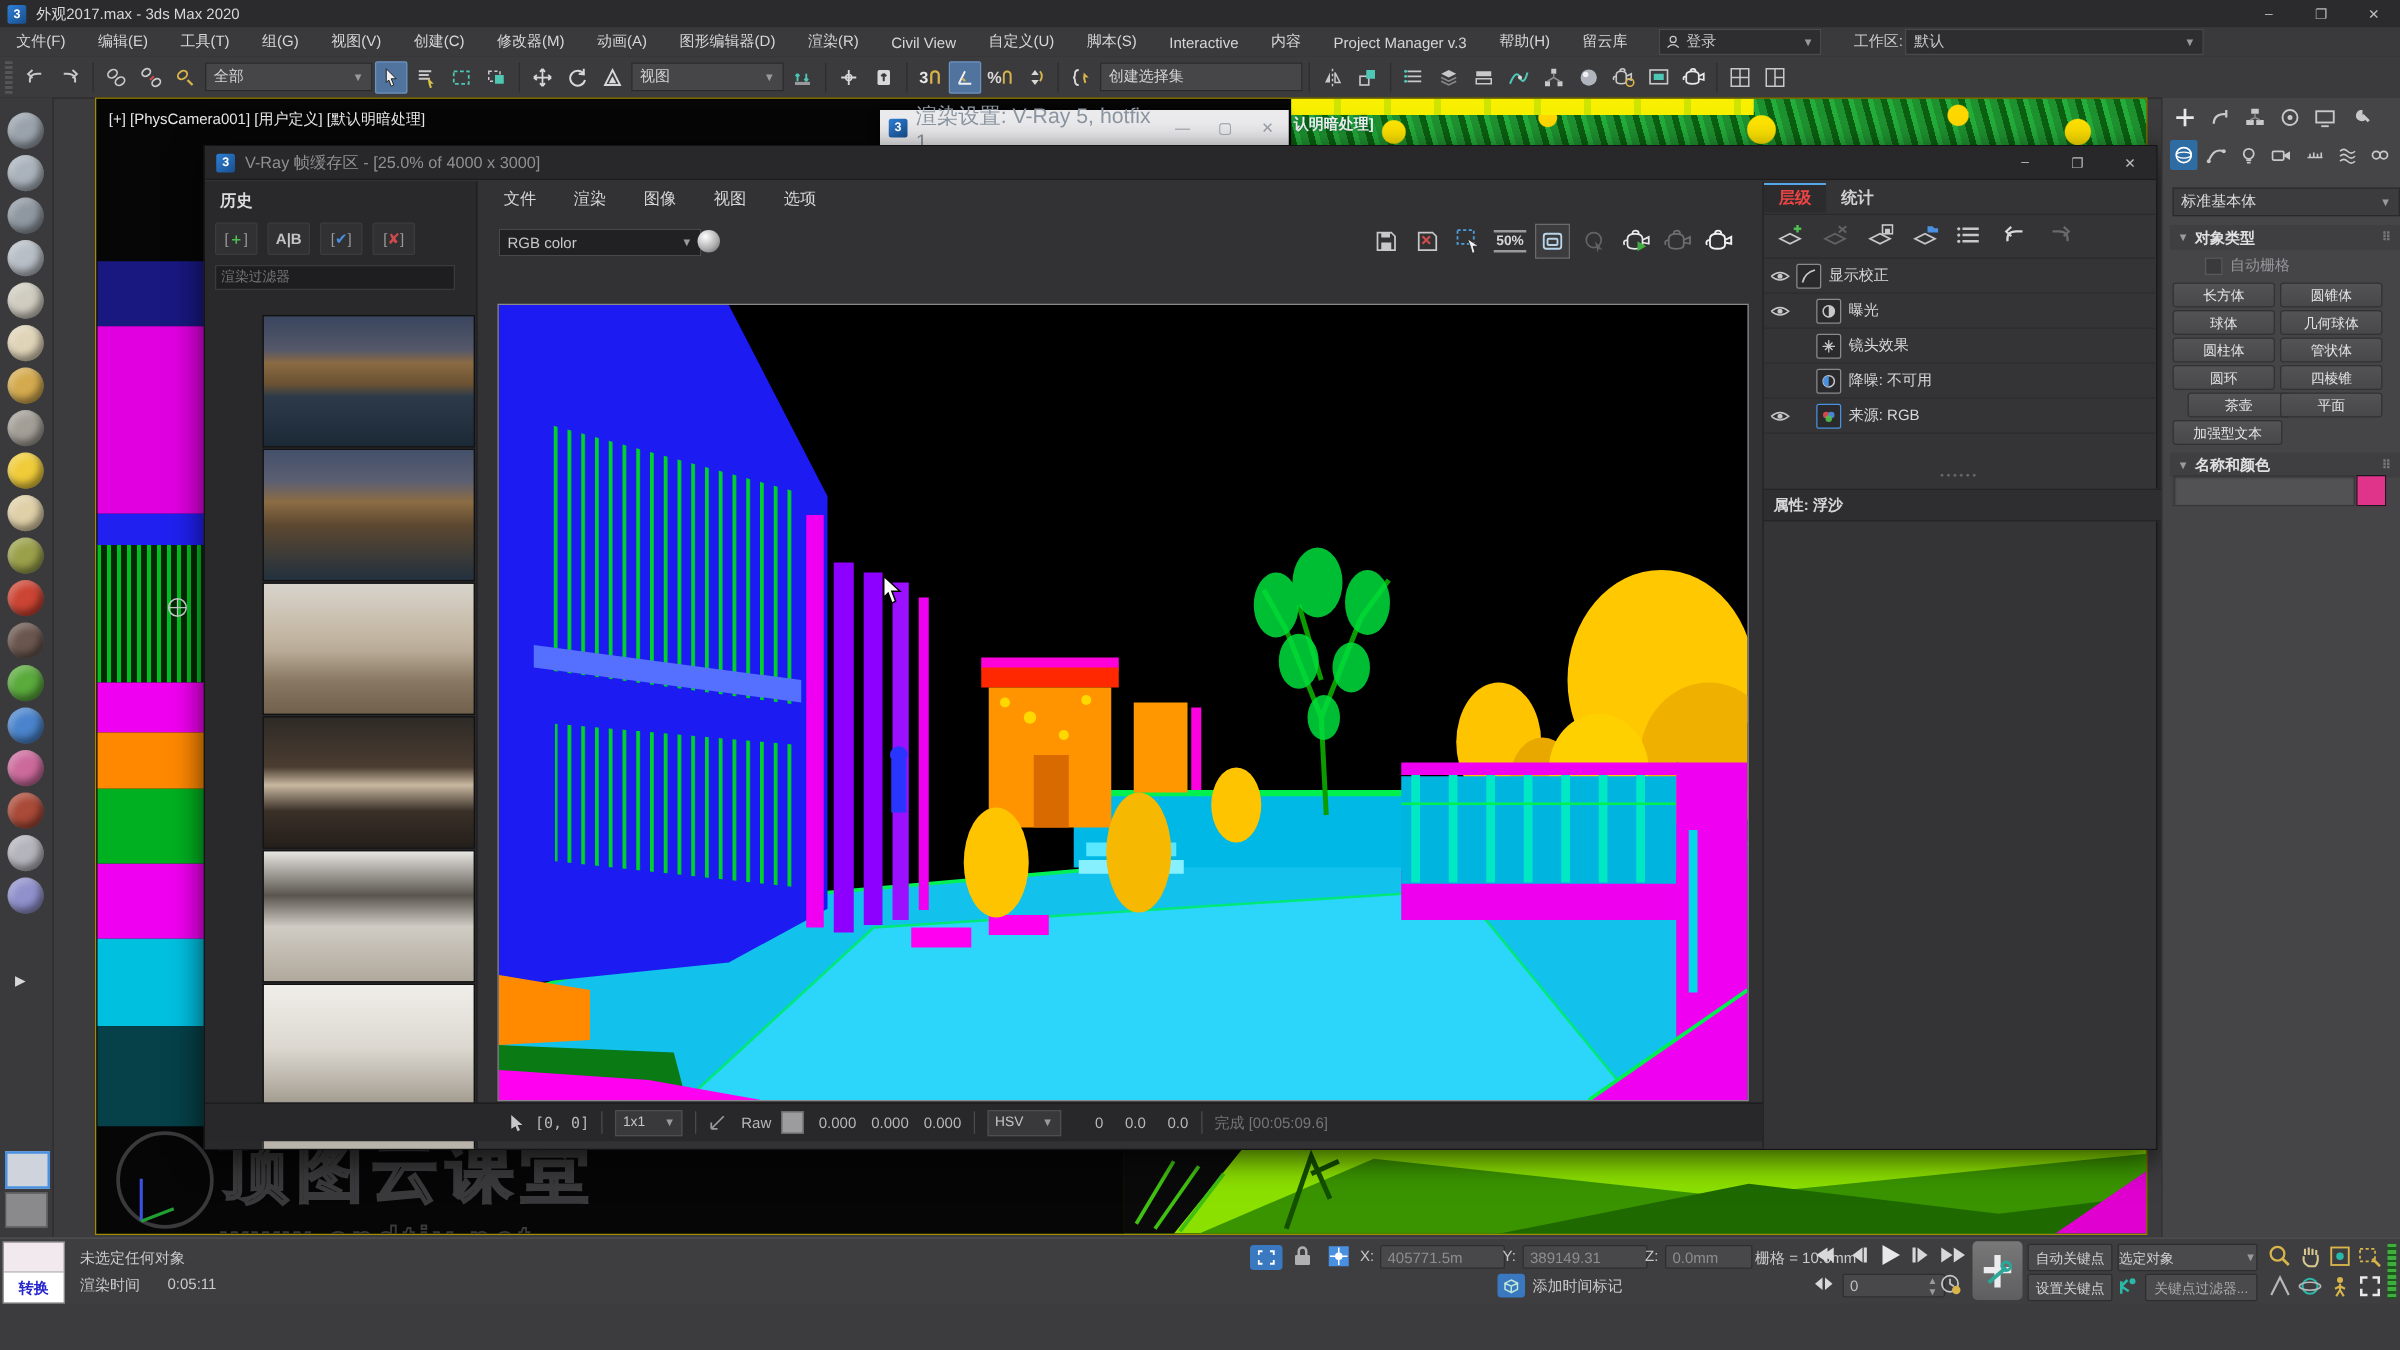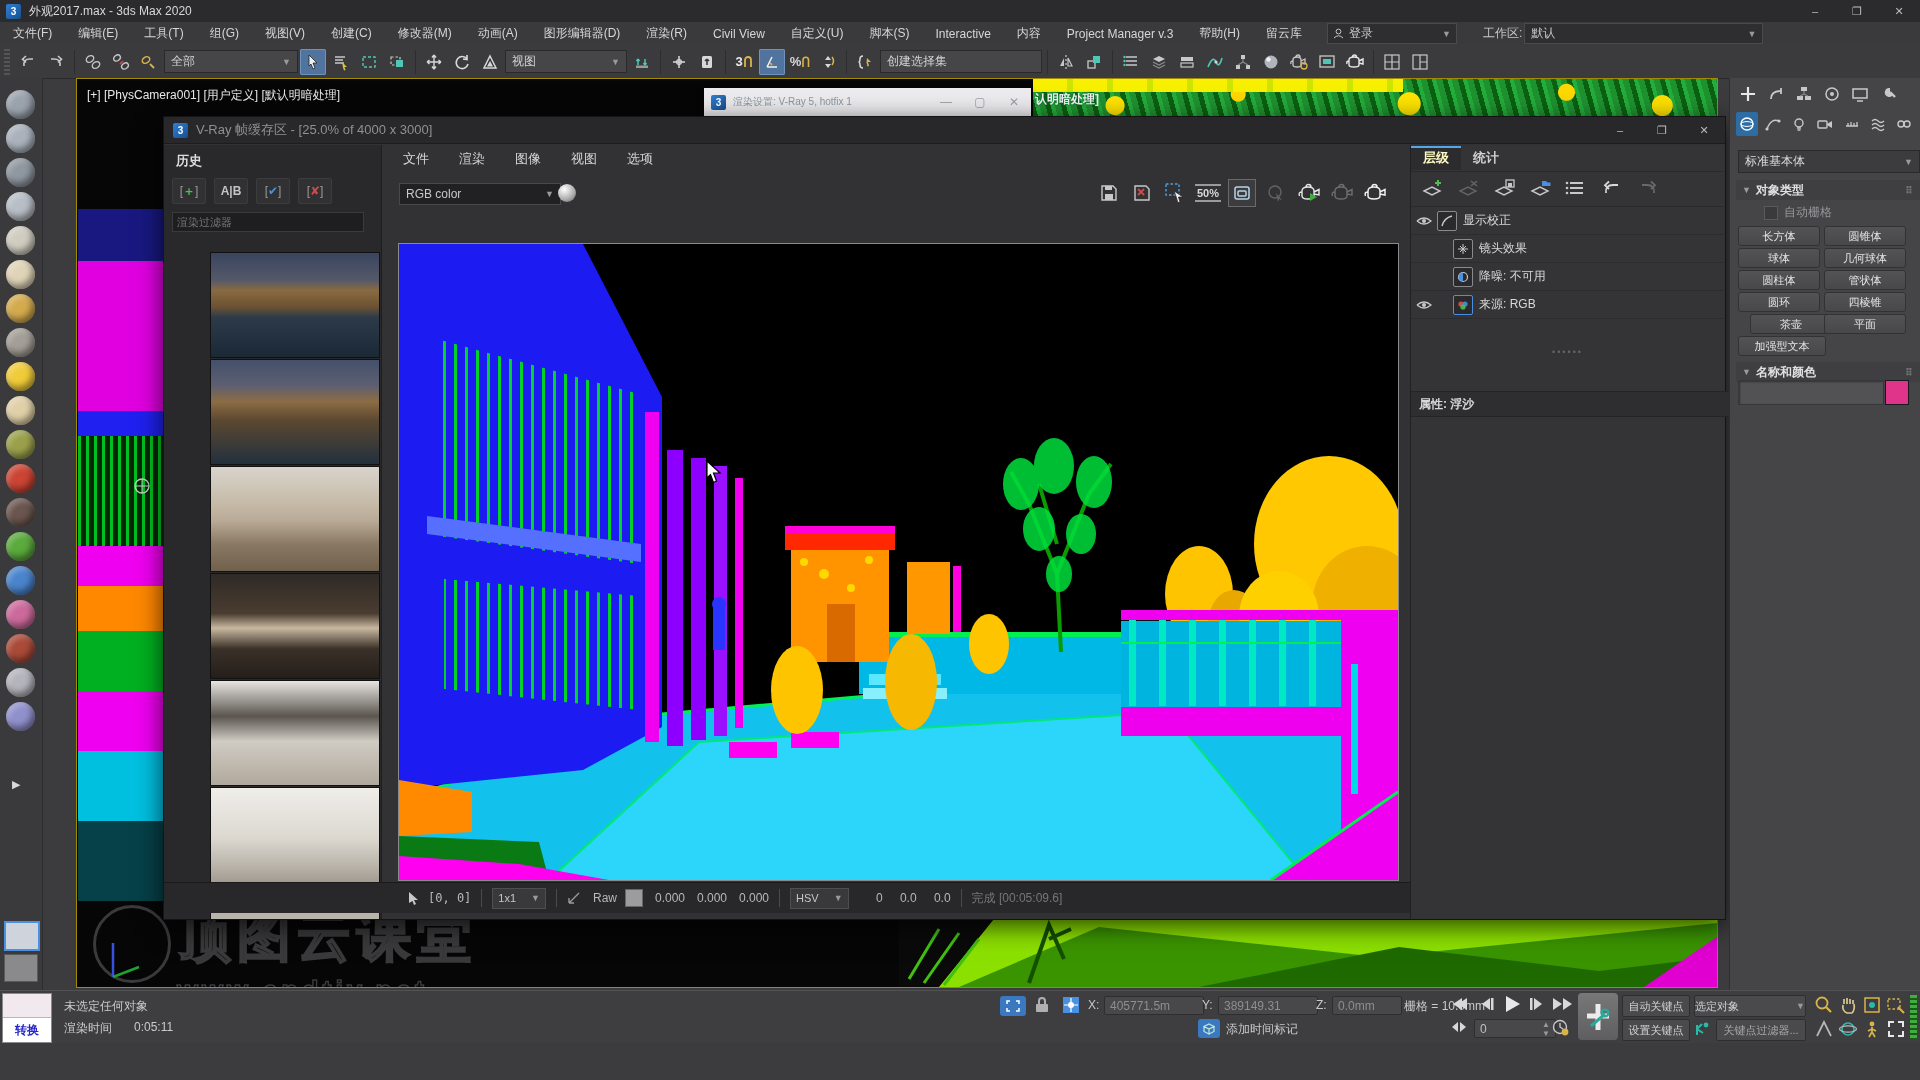--- a/index.html
+++ b/index.html
@@ -45,21 +45,21 @@
   #top-yellow{position:absolute;left:956px;top:0;width:370px;height:13px;background:repeating-linear-gradient(90deg,#f8f000 0 34px, #cfe400 34px 40px);}
   #sliver{position:absolute;left:1px;top:130px;width:86px;}
   #sliver div{width:100%;}
   #lawn{position:absolute;left:822px;top:840px;width:818px;height:68px;}
   #watermark{position:absolute;left:14px;top:822px;width:620px;color:transparent;}
   .wm1{font-size:54px;font-weight:bold;letter-spacing:6px;-webkit-text-stroke:2px #3a3a3c;}
   .wm2{font-size:27px;font-weight:bold;letter-spacing:4px;-webkit-text-stroke:1.5px #3a3a3c;margin-top:2px;margin-left:86px;}
   .wmlogo{position:absolute;left:2px;top:4px;width:72px;height:72px;border:3px solid #3a3a3c;border-radius:50%;}
   
   #rs-bar{left:704px;top:88px;width:327px;height:28px;background:#ececee;display:flex;align-items:center;box-shadow:0 2px 6px rgba(0,0,0,.5);}
-  #rs-bar .t{margin-left:7px;color:#8c96a2;font-size:10px;}
+  #rs-bar .t{margin-left:7px;color:#8c96a2;font-size:17px;}
   .rs-btn{width:34px;height:28px;display:flex;align-items:center;justify-content:center;color:#9aa0a8;font-size:12px;}
   
   #vfb{left:163px;top:116px;width:1561px;height:802px;background:#323234;border:1px solid #141416;box-shadow:0 6px 24px rgba(0,0,0,.7);}
   #vfb-title{position:absolute;left:0;top:0;width:100%;height:26px;background:#28282a;display:flex;align-items:center;border-bottom:1px solid #1c1c1e;}
   #vfb-title .t{margin-left:8px;color:#909092;font-size:13px;}
   #vfb-body{position:absolute;left:0;top:28px;width:1559px;height:774px;}
   #history{position:absolute;left:0;top:0;width:217px;height:774px;background:#29292b;border-right:1px solid #1e1e20;overflow:hidden;}
   #history .hd{margin:7px 0 0 12px;font-weight:bold;color:#dcdcde;font-size:13px;}
   .hbtn{width:32px;height:24px;background:#313133;border:1px solid #3c3c3e;border-radius:2px;display:flex;align-items:center;justify-content:center;font-size:12px;font-weight:bold;color:#c4c4c6;}
   .hbtn .brk{color:#9a9a9c;font-weight:normal;}
@@ -82,21 +82,21 @@
   .vfbi.active{border:1px solid #6a6a6c;background:#3c3c3e;}
   .dim{opacity:.32;}
   #canvas{position:absolute;left:235px;top:99px;width:999px;height:636px;outline:1px solid #8a8a8c;background:#000;}
   #vfb-status{position:absolute;left:0;top:737px;width:1559px;height:30px;background:#28282a;border-top:1px solid #1a1a1c;display:flex;align-items:center;color:#b8b8ba;font-size:12px;}
   .vs-sep{width:1px;height:18px;background:#4a4a4c;margin:0 10px;}
   .vs-box{height:19px;background:#39393b;border:1px solid #4e4e50;display:flex;align-items:center;padding:0 5px;gap:15px;font-size:11px;color:#c6c6c8;}
   .vs-val{display:inline-block;min-width:42px;text-align:right;}
   
   #layers{position:absolute;left:1246px;top:0;width:313px;height:774px;background:#343436;border-left:1px solid #202022;}
   .ltab{height:24px;padding:0 12px;display:flex;align-items:center;font-size:13px;font-weight:bold;}
-  .ltab.on{color:#fef9c3;background:#2c2c2e;box-shadow:inset 0 2px 0 #54a8ea;}
+  .ltab.on{color:#ef4444;background:#2c2c2e;box-shadow:inset 0 2px 0 #54a8ea;}
   .lti{width:30px;height:26px;display:flex;align-items:center;justify-content:center;}
   .trow{height:27px;border-bottom:1px solid #2c2c2e;display:flex;align-items:center;font-size:12px;color:#d8d8da;}
   .eye{width:26px;display:flex;justify-content:center;}
   .tico{width:18px;height:18px;border:1px solid #8a8a8c;border-radius:2px;margin-right:6px;display:flex;align-items:center;justify-content:center;background:#2a2a2c;}
   #props-bar{position:absolute;left:0;top:246px;width:313px;height:24px;background:#2e2e30;border-top:1px solid #242426;border-bottom:1px solid #242426;display:flex;align-items:center;font-weight:bold;color:#d8d8da;padding-left:8px;font-size:12px;}
   
   #cmdpanel{left:1729px;top:78px;width:191px;height:912px;background:#454547;border-left:1px solid #2e2e30;}
   .cp-ico{width:24px;height:24px;display:flex;align-items:center;justify-content:center;border-radius:2px;}
   .cp-ico.on{background:#2e6da4;}
   #cp-cat{position:absolute;left:8px;top:72px;width:168px;height:21px;background:#3c3c3e;border:1px solid #2a2a2c;display:flex;align-items:center;padding:0 6px;color:#dcdcde;}
@@ -766,20 +766,35 @@
               </svg>
             </span>
           <span class="tico">
               <svg width="12" height="12">
                 <path d="M1 11 Q3 3 11 1" fill="none" stroke="#c8c8ca" stroke-width="1.4"></path>
               </svg>
             </span>
           <span>显示校正</span>
         </div>
         <div class="trow">
+          <span class="eye">
+              <svg width="16" height="12">
+                <path d="M1 6 Q8 0 15 6 Q8 12 1 6" fill="none" stroke="#c8c8ca" stroke-width="1.3"></path>
+                <circle cx="8" cy="6" r="2" fill="#c8c8ca"></circle>
+              </svg>
+            </span>
+          <span class="tico" style="margin-left:16px">
+              <svg width="12" height="12">
+                <circle cx="6" cy="6" r="4.5" fill="none" stroke="#c8c8ca" stroke-width="1.2"></circle>
+                <path d="M6 1.5 A4.5 4.5 0 0 1 6 10.5 Z" fill="#c8c8ca"></path>
+              </svg>
+            </span>
+          <span>曝光</span>
+        </div>
+        <div class="trow">
           <span class="eye"></span>
           <span class="tico" style="margin-left:16px">
               <svg width="12" height="12">
                 <path d="M6 1 V11 M1 6 H11 M3 3 L9 9 M9 3 L3 9" stroke="#c8c8ca" stroke-width="1"></path>
               </svg>
             </span>
           <span>镜头效果</span>
         </div>
         <div class="trow">
           <span class="eye"></span>

